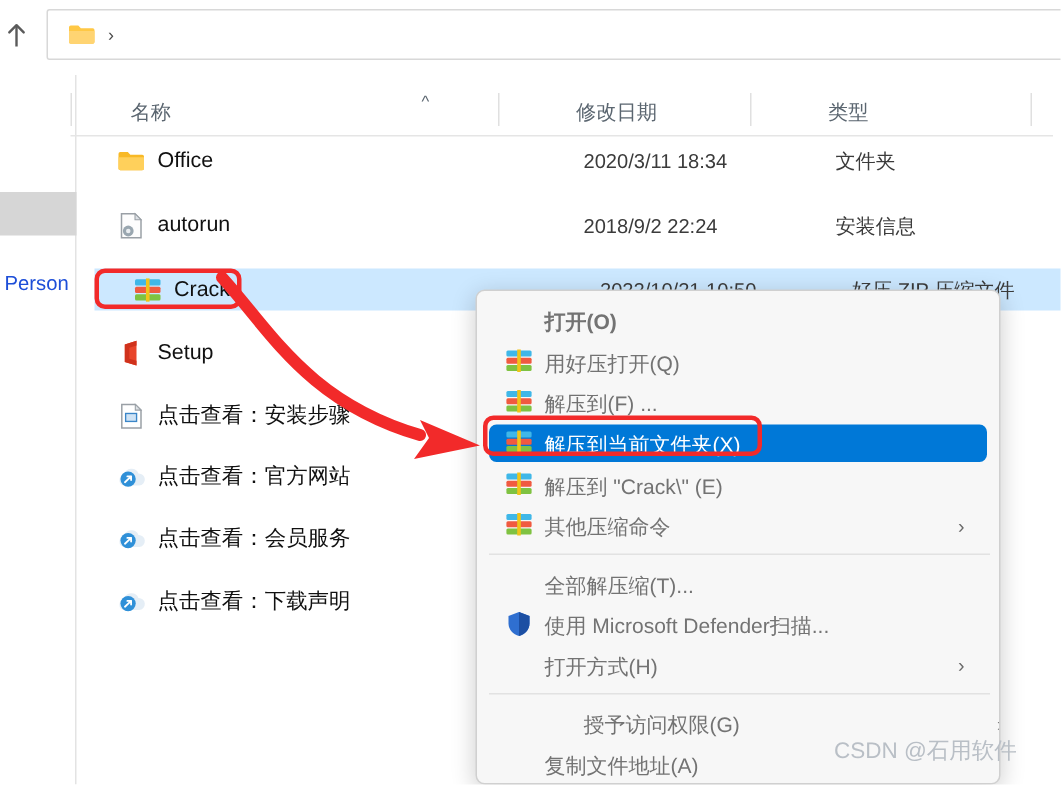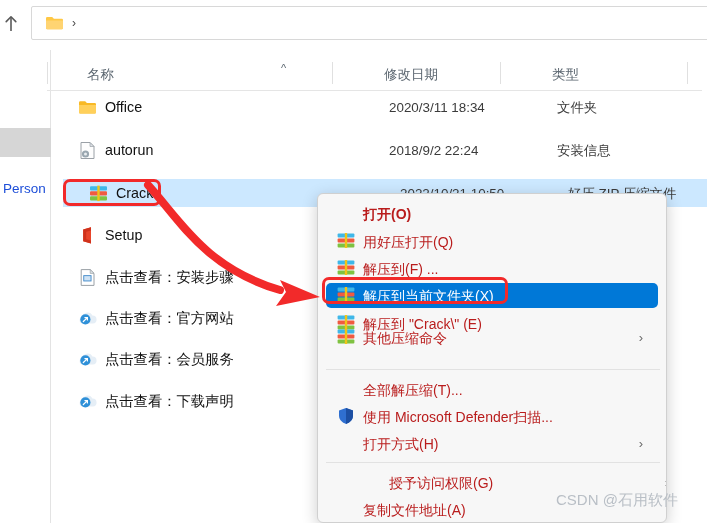--- a/index.html
+++ b/index.html
@@ -122,21 +122,21 @@
   .mi {
     position: absolute; left: 0;
     width: 350px; height: 27px;
   }
   .mi-icon {
     position: absolute; left: 19px; top: 4px;
     width: 18px; height: 18px;
   }
   .mi-label {
     position: absolute; left: 45px; top: 4px;
-    font-size: 14px; color: #b91c1c;
+    font-size: 14px; color: #737373;
     white-space: nowrap; line-height: 20px;
   }
   .mi-label.bold { font-weight: bold; }
   .mi-arrow {
     position: absolute; right: 25px; top: 4px;
     font-size: 13px; color: #6b6b6b; line-height: 20px;
   }
   .mi-hl {
     position: absolute; left: 8px; top: 1px;
     width: 332px; height: 25px;
@@ -362,21 +362,21 @@
         <svg width="18" height="18" viewBox="0 0 18 18">
           <rect x="0.6" y="1.6" width="16.8" height="4" rx="1" fill="#3fb7e8"></rect>
           <rect x="0.6" y="6.5" width="16.8" height="4" rx="1" fill="#f05a40"></rect>
           <rect x="0.6" y="11.4" width="16.8" height="4" rx="1" fill="#7fc241"></rect>
           <rect x="7.8" y="1" width="2.4" height="15" fill="#f0c419"></rect>
         </svg>
       </span>
       <span class="mi-label">解压到 "Crack\" (E)</span>
     </div>
 
-    <div class="mi" style="top:130px;">
+    <div class="mi" style="top:143px;">
       <span class="mi-icon">
         <svg width="18" height="18" viewBox="0 0 18 18">
           <rect x="0.6" y="1.6" width="16.8" height="4" rx="1" fill="#3fb7e8"></rect>
           <rect x="0.6" y="6.5" width="16.8" height="4" rx="1" fill="#f05a40"></rect>
           <rect x="0.6" y="11.4" width="16.8" height="4" rx="1" fill="#7fc241"></rect>
           <rect x="7.8" y="1" width="2.4" height="15" fill="#f0c419"></rect>
         </svg>
       </span>
       <span class="mi-label">其他压缩命令</span>
       <span class="mi-arrow">›</span>

